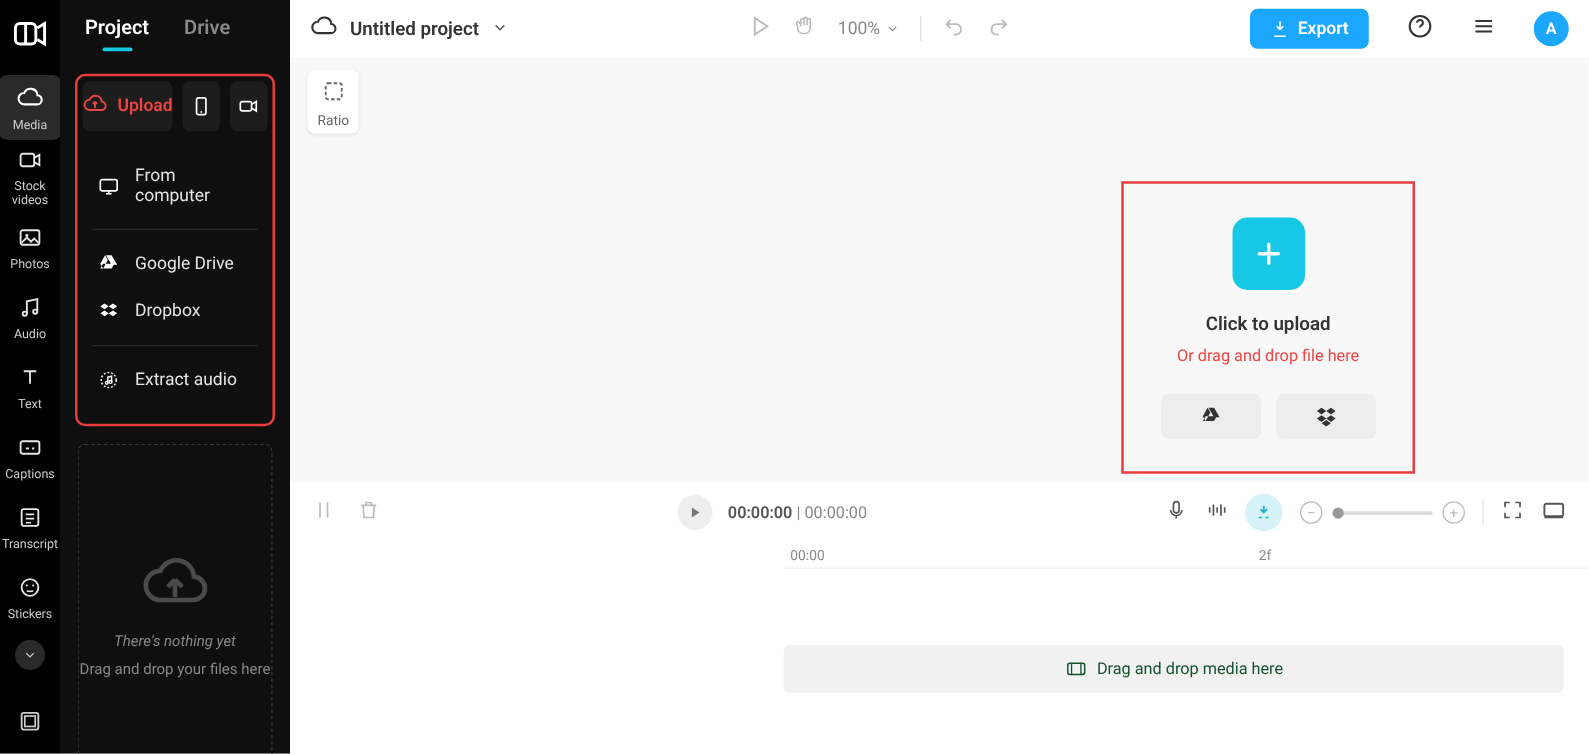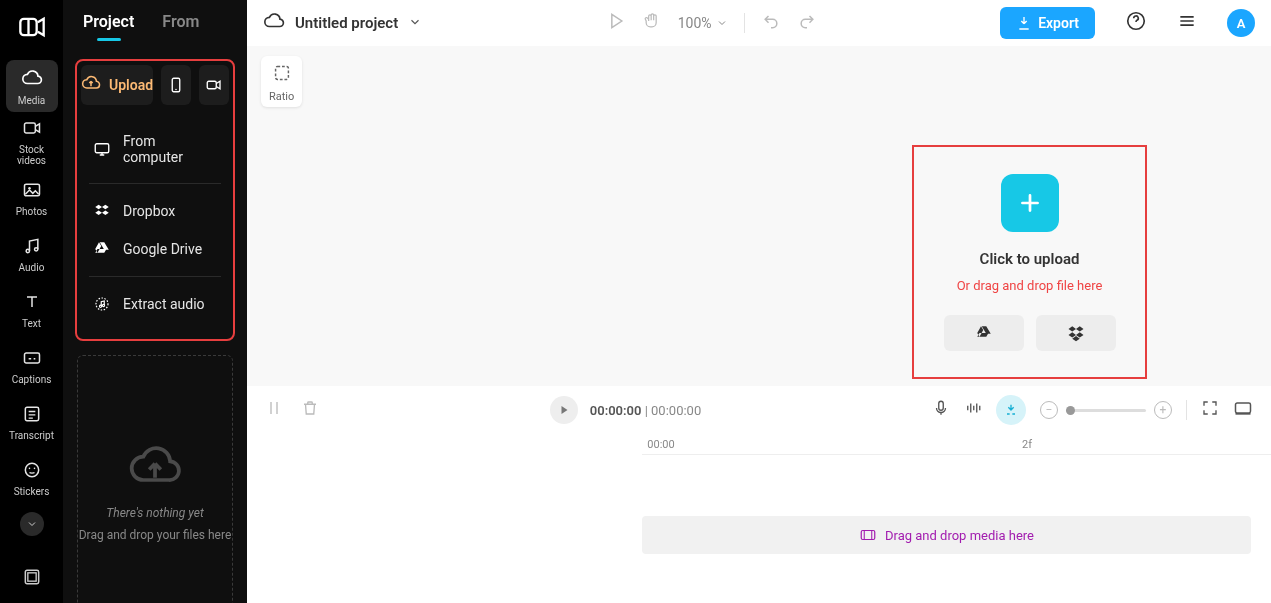--- a/index.html
+++ b/index.html
@@ -1,37 +1,37 @@
 <!DOCTYPE html>
 <html><head>
 <meta charset="utf-8">
 <style>
 * { margin: 0; padding: 0; box-sizing: border-box; font-family: -apple-system, BlinkMacSystemFont, "Segoe UI", Roboto, sans-serif; }
 body { width: 1271px; height: 603px; background: #fff; display: flex; overflow: hidden; }
 
-.rail { width: 63px; background: #000; display: flex; flex-direction: column; align-items: center; padding-top: 8px; }
+.rail { width: 48px; background: #000; display: flex; flex-direction: column; align-items: center; padding-top: 8px; }
 .logo { width: 38px; height: 38px; display: flex; align-items: center; justify-content: center; color: #fff; margin-bottom: 14px; }
 .rail-item { width: 52px; height: 52px; border-radius: 8px; display: flex; flex-direction: column; align-items: center; justify-content: center; gap: 2px; cursor: pointer; margin-bottom: 4px; }
 .rail-item.active { background: #2a2a2a; }
 .rail-item .ric { color: #e5e5e5; }
 .rail-item.active .ric { color: #fff; }
 .rail-item .lbl { font-size: 10px; color: #ccc; text-align: center; line-height: 1.1; }
 .rail-expand { width: 24px; height: 24px; border-radius: 50%; background: #2a2a2a; color: #ccc; display: flex; align-items: center; justify-content: center; margin-top: 4px; cursor: pointer; }
 .rail-bottom { margin-top: auto; margin-bottom: 12px; color: #ccc; cursor: pointer; }
 
 .panel { width: 184px; background: #0f0f0f; position: relative; }
 .panel-tabs { display: flex; padding: 12px 20px 0 20px; gap: 28px; }
 .ptab { font-size: 16px; font-weight: 600; color: #888; cursor: pointer; padding-bottom: 10px; position: relative; }
 .ptab.active { color: #fff; }
 .ptab.active::after { content: ""; position: absolute; left: 50%; transform: translateX(-50%); bottom: 0; width: 24px; height: 3px; background: #17c8e6; border-radius: 2px; }
 
 .upload-block { margin: 18px 12px 0 12px; border: 2px solid #e63e3e; border-radius: 8px; padding: 4px; }
 .upload-row { display: flex; gap: 8px; }
 .upload-btn { flex: 1; height: 40px; background: #1d1d1d; border-radius: 6px; display: flex; align-items: center; justify-content: center; gap: 8px; cursor: pointer; }
-.upload-btn.primary .ic, .upload-btn.primary .txt { color: #fdba74; }
+.upload-btn.primary .ic, .upload-btn.primary .txt { color: #ef4444; }
 .upload-btn .txt { font-size: 14px; font-weight: 600; }
 .square-btn { width: 40px; height: 40px; background: #1d1d1d; border-radius: 6px; display: flex; align-items: center; justify-content: center; cursor: pointer; color: #fff; }
 
 .menu { margin-top: 6px; padding: 4px 8px; }
 .menu-grp { padding: 8px 0; }
 .menu-grp + .menu-grp { border-top: 1px solid #2a2a2a; }
 .menu-item { display: flex; align-items: center; gap: 12px; padding: 10px 4px; color: #e5e5e5; font-size: 14px; cursor: pointer; }
 .menu-item .mic { color: #fff; display: flex; }
 
 .empty-drop { margin: 14px 14px 0 14px; height: 270px; border: 1px dashed #3a3a3a; border-radius: 6px; display: flex; flex-direction: column; align-items: center; justify-content: center; gap: 8px; }
@@ -84,21 +84,21 @@
 .zoom-btn { width: 18px; height: 18px; border-radius: 50%; border: 1.5px solid #bbb; display: flex; align-items: center; justify-content: center; color: #bbb; cursor: pointer; font-size: 12px; line-height: 1; }
 .slider { width: 80px; height: 3px; background: #ddd; border-radius: 2px; position: relative; cursor: pointer; }
 .slider::after { content: ""; position: absolute; left: 0; top: -3px; width: 9px; height: 9px; background: #999; border-radius: 50%; }
 
 .timeline { flex: 1; background: #fff; position: relative; }
 .ruler { display: flex; font-size: 11px; color: #888; padding: 4px 0 0 0; position: relative; height: 20px; }
 .rtick { position: absolute; transform: translateX(-50%); }
 .rt1 { left: 414px; } .rt2 { left: 780px; }
 .track-area { position: relative; height: 120px; }
 .track-line { position: absolute; left: 395px; right: 0; top: 0; height: 1px; border-top: 1px solid #eee; }
-.track-placeholder { position: absolute; left: 395px; right: 20px; top: 62px; height: 38px; background: #f1f1f1; border-radius: 4px; display: flex; align-items: center; justify-content: center; gap: 8px; color: #a21caf; font-size: 13px; cursor: pointer; }
+.track-placeholder { position: absolute; left: 395px; right: 20px; top: 62px; height: 38px; background: #f1f1f1; border-radius: 4px; display: flex; align-items: center; justify-content: center; gap: 8px; color: #14532d; font-size: 13px; cursor: pointer; }
 </style>
 </head>
 <body>
 
 <div class="rail">
   <div class="logo">
     <svg width="28" height="28" viewBox="0 0 24 24" fill="none">
         <rect x="2" y="5" width="14" height="14" rx="3" stroke="#fff" stroke-width="2"></rect>
         <path d="M9 5 L9 19" stroke="#fff" stroke-width="2"></path>
         <path d="M17 8 L22 5 V19 L17 16" stroke="#fff" stroke-width="2"></path>
@@ -172,21 +172,21 @@
     <svg width="20" height="20" viewBox="0 0 24 24" fill="none">
         <rect x="4" y="4" width="16" height="16" rx="2" stroke="currentColor" stroke-width="1.8"></rect>
         <rect x="7" y="7" width="10" height="10" stroke="currentColor" stroke-width="1.6"></rect>
       </svg>
   </div>
 </div>
 
 <div class="panel">
   <div class="panel-tabs">
     <div class="ptab active">Project</div>
-    <div class="ptab">From</div>
+    <div class="ptab">Drive</div>
   </div>
 
   <div class="upload-block">
     <div class="upload-row">
       <div class="upload-btn primary">
         <span class="ic"><svg width="20" height="20" viewBox="0 0 24 24" fill="none">
               <path d="M7 18a5 5 0 0 1 0-10 6 6 0 0 1 11.5 2A4 4 0 0 1 18 18H7z" stroke="currentColor" stroke-width="1.8"></path>
               <path d="M12 16v-6m0 0l-2 2m2-2l2 2" stroke="currentColor" stroke-width="1.8"></path>
             </svg></span>
         <span class="txt">Upload</span>
@@ -214,32 +214,32 @@
                 <path d="M9 20h6M12 17v3" stroke="currentColor" stroke-width="1.8"></path>
               </svg>
             </span>
           <span>From computer</span>
         </div>
       </div>
       <div class="menu-grp">
         <div class="menu-item">
           <span class="mic">
               <svg width="18" height="18" viewBox="0 0 24 24" fill="currentColor">
+                <path d="M9 3h6l6 10h-6L9 3zM3 17l3-5h12l-3 5H3zM8 3l-5 9 3 5 5-9L8 3z"></path>
+              </svg>
+            </span>
+          <span>Google Drive</span>
+        </div>
+        <div class="menu-item">
+          <span class="mic">
+              <svg width="18" height="18" viewBox="0 0 24 24" fill="currentColor">
                 <path d="M6 3l6 4-6 4-6-4 6-4zm12 0l6 4-6 4-6-4 6-4zM6 13l6 4-6 4-6-4 6-4zm12 0l6 4-6 4-6-4 6-4z" transform="scale(0.75) translate(4,2)"></path>
               </svg>
             </span>
           <span>Dropbox</span>
-        </div>
-        <div class="menu-item">
-          <span class="mic">
-              <svg width="18" height="18" viewBox="0 0 24 24" fill="currentColor">
-                <path d="M9 3h6l6 10h-6L9 3zM3 17l3-5h12l-3 5H3zM8 3l-5 9 3 5 5-9L8 3z"></path>
-              </svg>
-            </span>
-          <span>Google Drive</span>
         </div>
       </div>
       <div class="menu-grp">
         <div class="menu-item">
           <span class="mic">
               <svg width="18" height="18" viewBox="0 0 24 24" fill="none">
                 <circle cx="12" cy="12" r="8" stroke="currentColor" stroke-width="1.6" stroke-dasharray="2 2"></circle>
                 <path d="M11 15V9l4-1v6" stroke="currentColor" stroke-width="1.6"></path>
                 <circle cx="10" cy="15" r="1.5" stroke="currentColor" stroke-width="1.4"></circle>
                 <circle cx="14" cy="14" r="1.5" stroke="currentColor" stroke-width="1.4"></circle>

